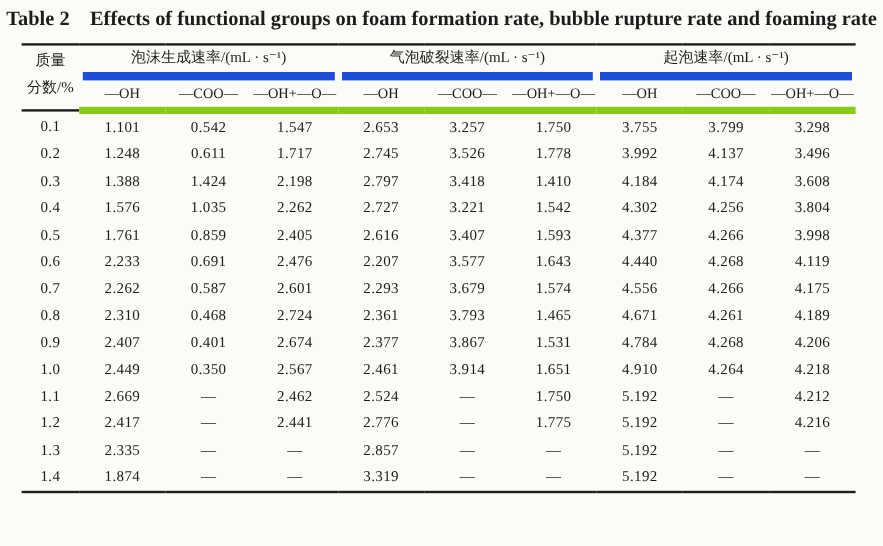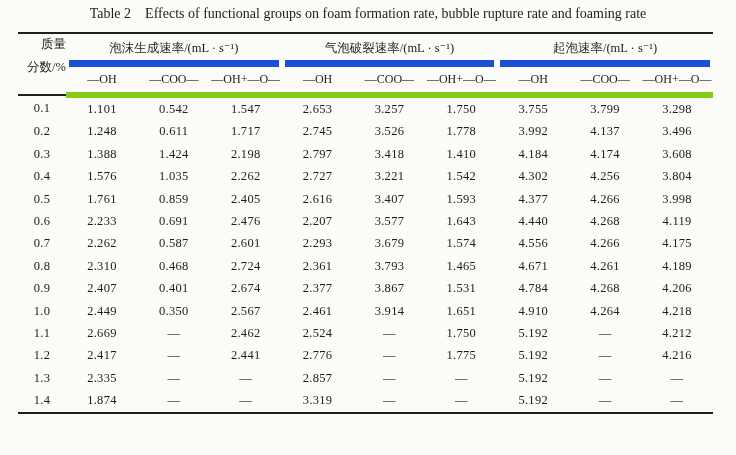--- a/index.html
+++ b/index.html
@@ -15,22 +15,22 @@
   .title-zh {
     margin-top: 8px;
     text-align: center;
     font-size: 14px;
     font-weight: bold;
     letter-spacing: 0.5px;
   }
   .title-en {
     margin-top: 6px;
     text-align: center;
-    font-size: 14px;
-    font-weight: normal;
+    font-size: 17px;
+    font-weight: bold;
   }
 
   table.effects {
     border-collapse: collapse;
     table-layout: fixed;
     width: 695px;
     margin: 10px 0 0 18px;
     border-top: 2px solid #1f1f1f;
     border-bottom: 2px solid #1f1f1f;
   }
@@ -47,21 +47,21 @@
     display: block;
     margin: 0 3px;
     padding: 2px 0 3px 0;
     border-bottom: 7px solid #1d4ed8;
     white-space: nowrap;
   }
   th.corner { vertical-align: middle; }
   .corner-in {
     display: flex; flex-direction: column;
     justify-content: space-between;
-    height: 40px; padding: 2px 0 18px 0; text-align: right;
+    height: 40px; padding: 2px 0 8px 0;
   }
   tr.sub-row th {
     height: 22px;
     border-bottom: 6px solid #84cc16;
     font-size: 12px;
     white-space: nowrap;
   }
   th.corner { border-bottom: 2px solid #1f1f1f; }
 
   tbody td {

